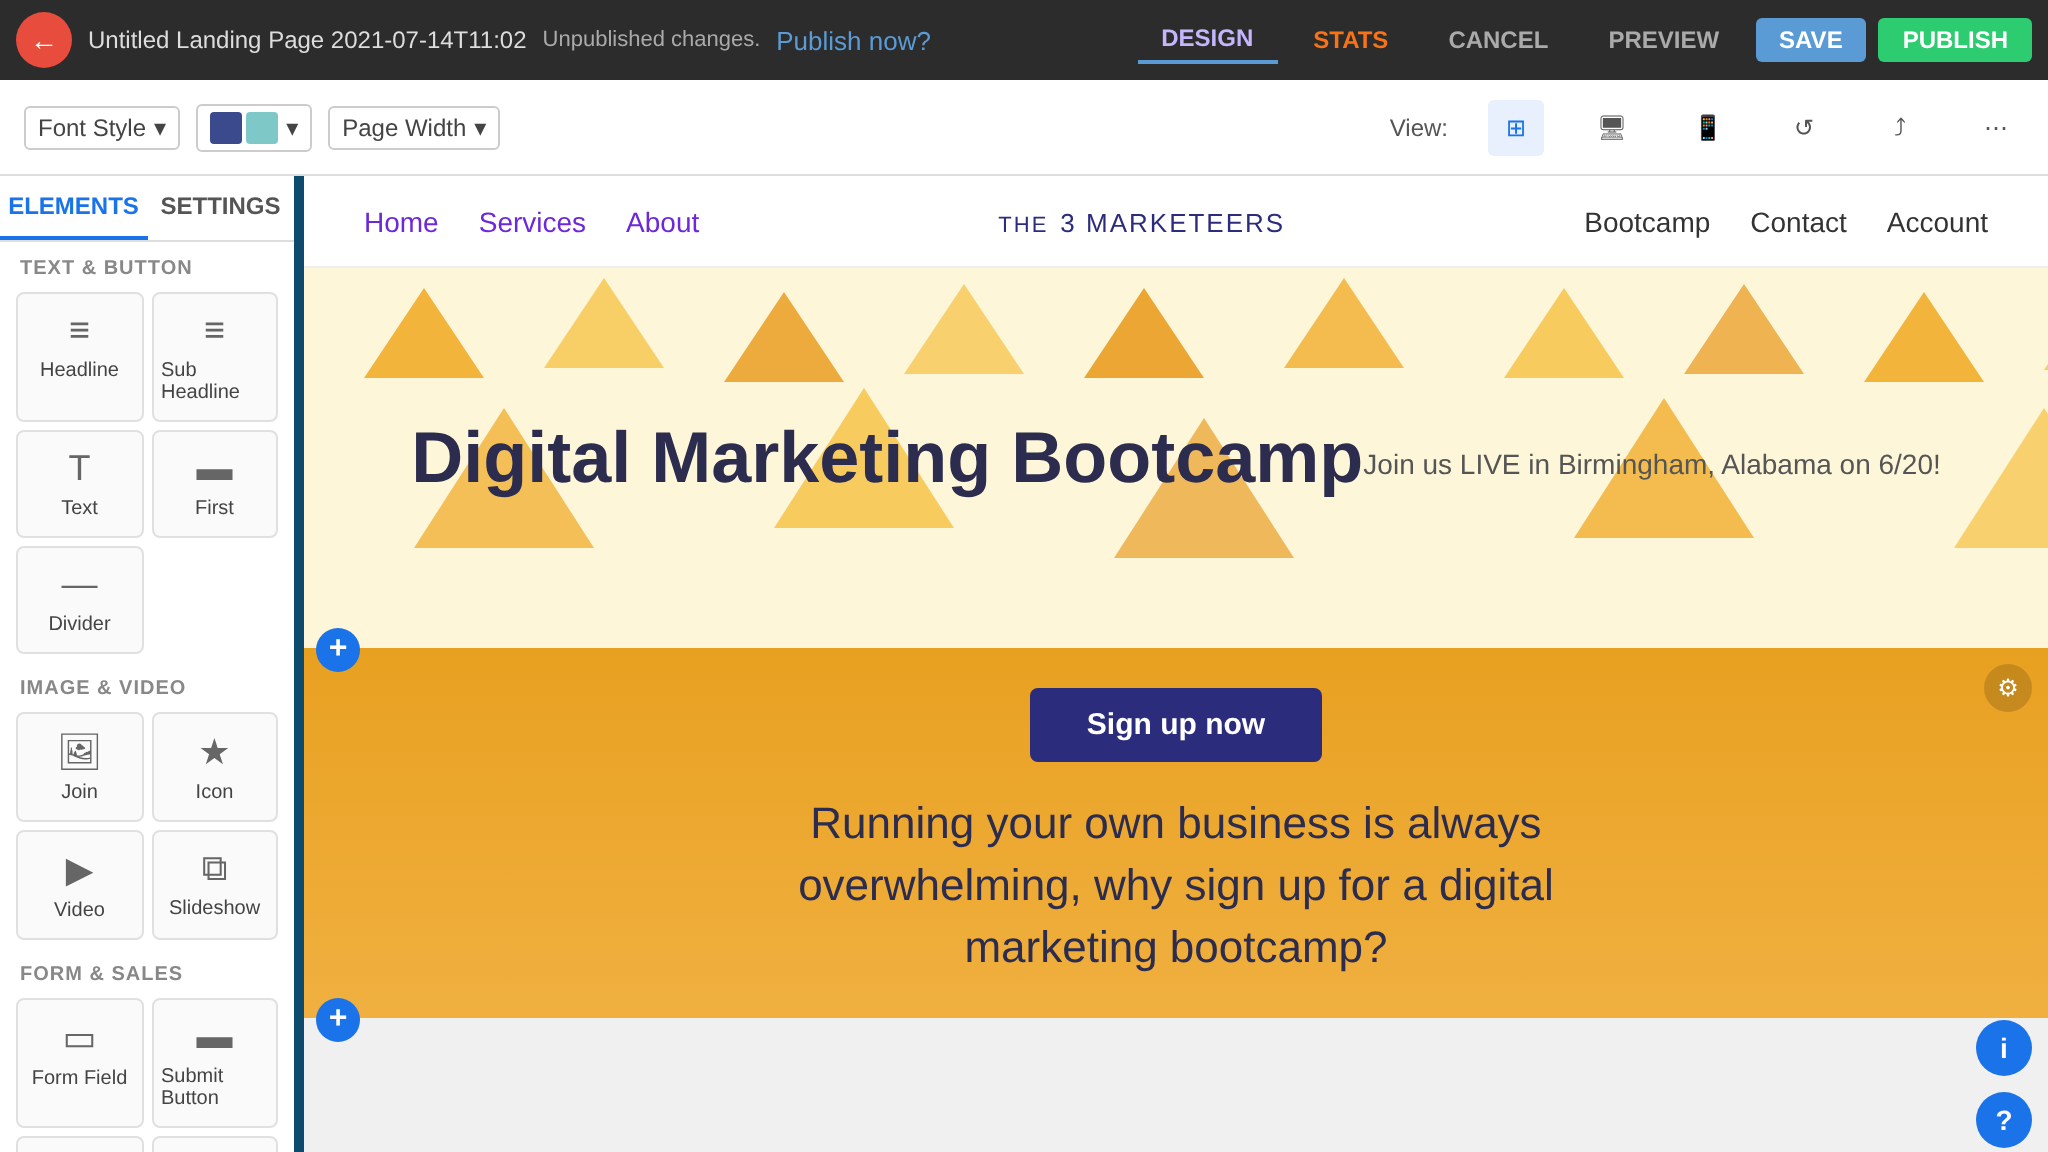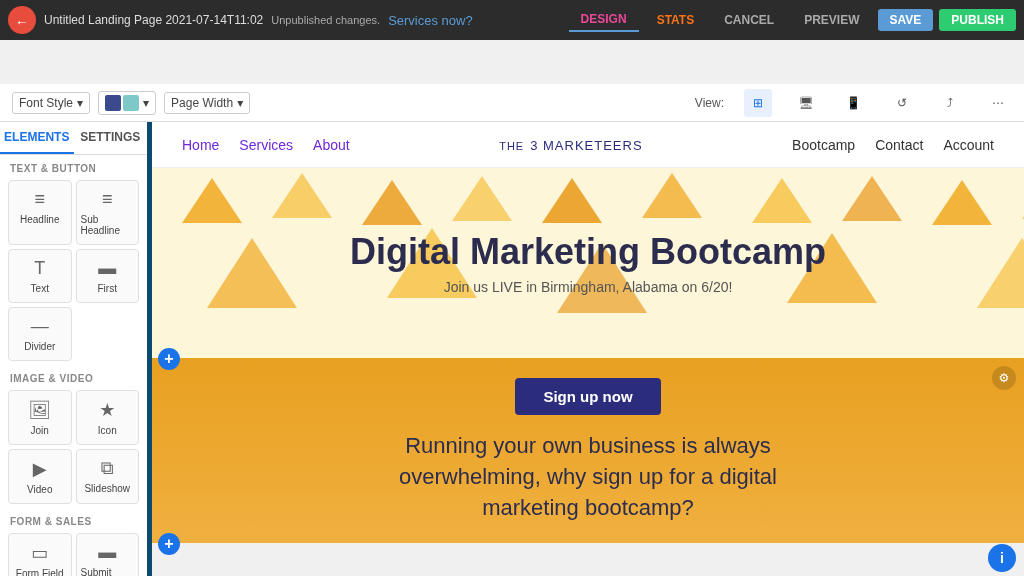--- a/index.html
+++ b/index.html
@@ -18,32 +18,32 @@
       color: white; font-size: 14px; cursor: pointer; flex-shrink: 0;
     }
     .page-title { font-size: 12px; color: #ddd; }
     .unpublished { font-size: 11px; color: #aaa; }
     .publish-link { color: #5b9bd5; cursor: pointer; text-decoration: none; }
     .top-bar-center { display: flex; align-items: center; gap: 6px; }
     .top-bar-btn {
       padding: 4px 12px; border-radius: 3px; font-size: 12px;
       cursor: pointer; border: none; font-weight: 600;
     }
-    .btn-design { background: transparent; color: #ec4899; border-bottom: 2px solid #5b9bd5; border-radius: 0; }
+    .btn-design { background: transparent; color: #c4b5fd; border-bottom: 2px solid #5b9bd5; border-radius: 0; }
     .btn-stats { background: transparent; color: #f97316; }
     .btn-cancel { background: transparent; color: #aaa; }
     .btn-preview { background: transparent; color: #aaa; }
     .btn-save { background: #5b9bd5; color: white; }
     .btn-publish { background: #2ecc71; color: white; }
 
     
     .toolbar {
-      display: flex; align-items: center; height: 38px;
+      display: flex; align-items: center; height: 48px;
       background: #fff; border-bottom: 1px solid #ddd;
-      padding: 0 12px; gap: 12px; margin-top: 44px;
+      padding: 0 12px; gap: 12px;
     }
     .toolbar-left { display: flex; align-items: center; gap: 8px; }
     .toolbar-select {
       display: flex; align-items: center; gap: 4px; cursor: pointer;
       font-size: 12px; color: #444; padding: 3px 6px; border: 1px solid #ccc;
       border-radius: 3px; background: #fff;
     }
     .color-swatch { display: flex; gap: 2px; align-items: center; }
     .swatch { width: 16px; height: 16px; border-radius: 2px; }
     .toolbar-right { margin-left: auto; display: flex; align-items: center; gap: 20px; font-size: 12px; color: #555; }
@@ -84,21 +84,21 @@
     .site-logo { font-size: 18px; font-weight: 800; color: #2c2c7c; letter-spacing: 1px; }
     .site-logo span { font-size: 13px; font-weight: 400; }
     .site-nav-right { display: flex; gap: 20px; font-size: 14px; color: #333; }
     .site-nav-right a { text-decoration: none; color: #333; cursor: pointer; }
 
     
     .hero {
       background: #fdf6d8;
       position: relative; overflow: hidden;
       min-height: 190px;
-      display: flex; flex-direction: column; align-items: center; justify-content: center;
+      display: flex; flex-direction: row; align-items: center; justify-content: center;
       padding: 20px;
     }
     .hero-title { font-size: 36px; font-weight: 700; color: #2c2c4e; text-align: center; z-index: 1; position: relative; }
     .hero-sub { font-size: 14px; color: #555; text-align: center; z-index: 1; position: relative; margin-top: 6px; }
 
     
     .cta-section {
       background: linear-gradient(to bottom, #e8a020, #f0b040);
       padding: 20px 30px; text-align: center;
       position: relative;
@@ -148,21 +148,21 @@
     }
   </style>
 </head>
 <body>
 
 <div class="top-bar">
   <div class="top-bar-left">
     <div class="back-btn">←</div>
     <span class="page-title">Untitled Landing Page 2021-07-14T11:02</span>
     <span class="unpublished">Unpublished changes.</span>
-    <a class="publish-link">Services now?</a>
+    <a class="publish-link">Publish now?</a>
   </div>
   <div class="top-bar-center">
     <button class="top-bar-btn btn-design">DESIGN</button>
     <button class="top-bar-btn btn-stats">STATS</button>
     <button class="top-bar-btn btn-cancel">CANCEL</button>
     <button class="top-bar-btn btn-preview">PREVIEW</button>
     <button class="top-bar-btn btn-save">SAVE</button>
     <button class="top-bar-btn btn-publish">PUBLISH</button>
   </div>
 </div>

